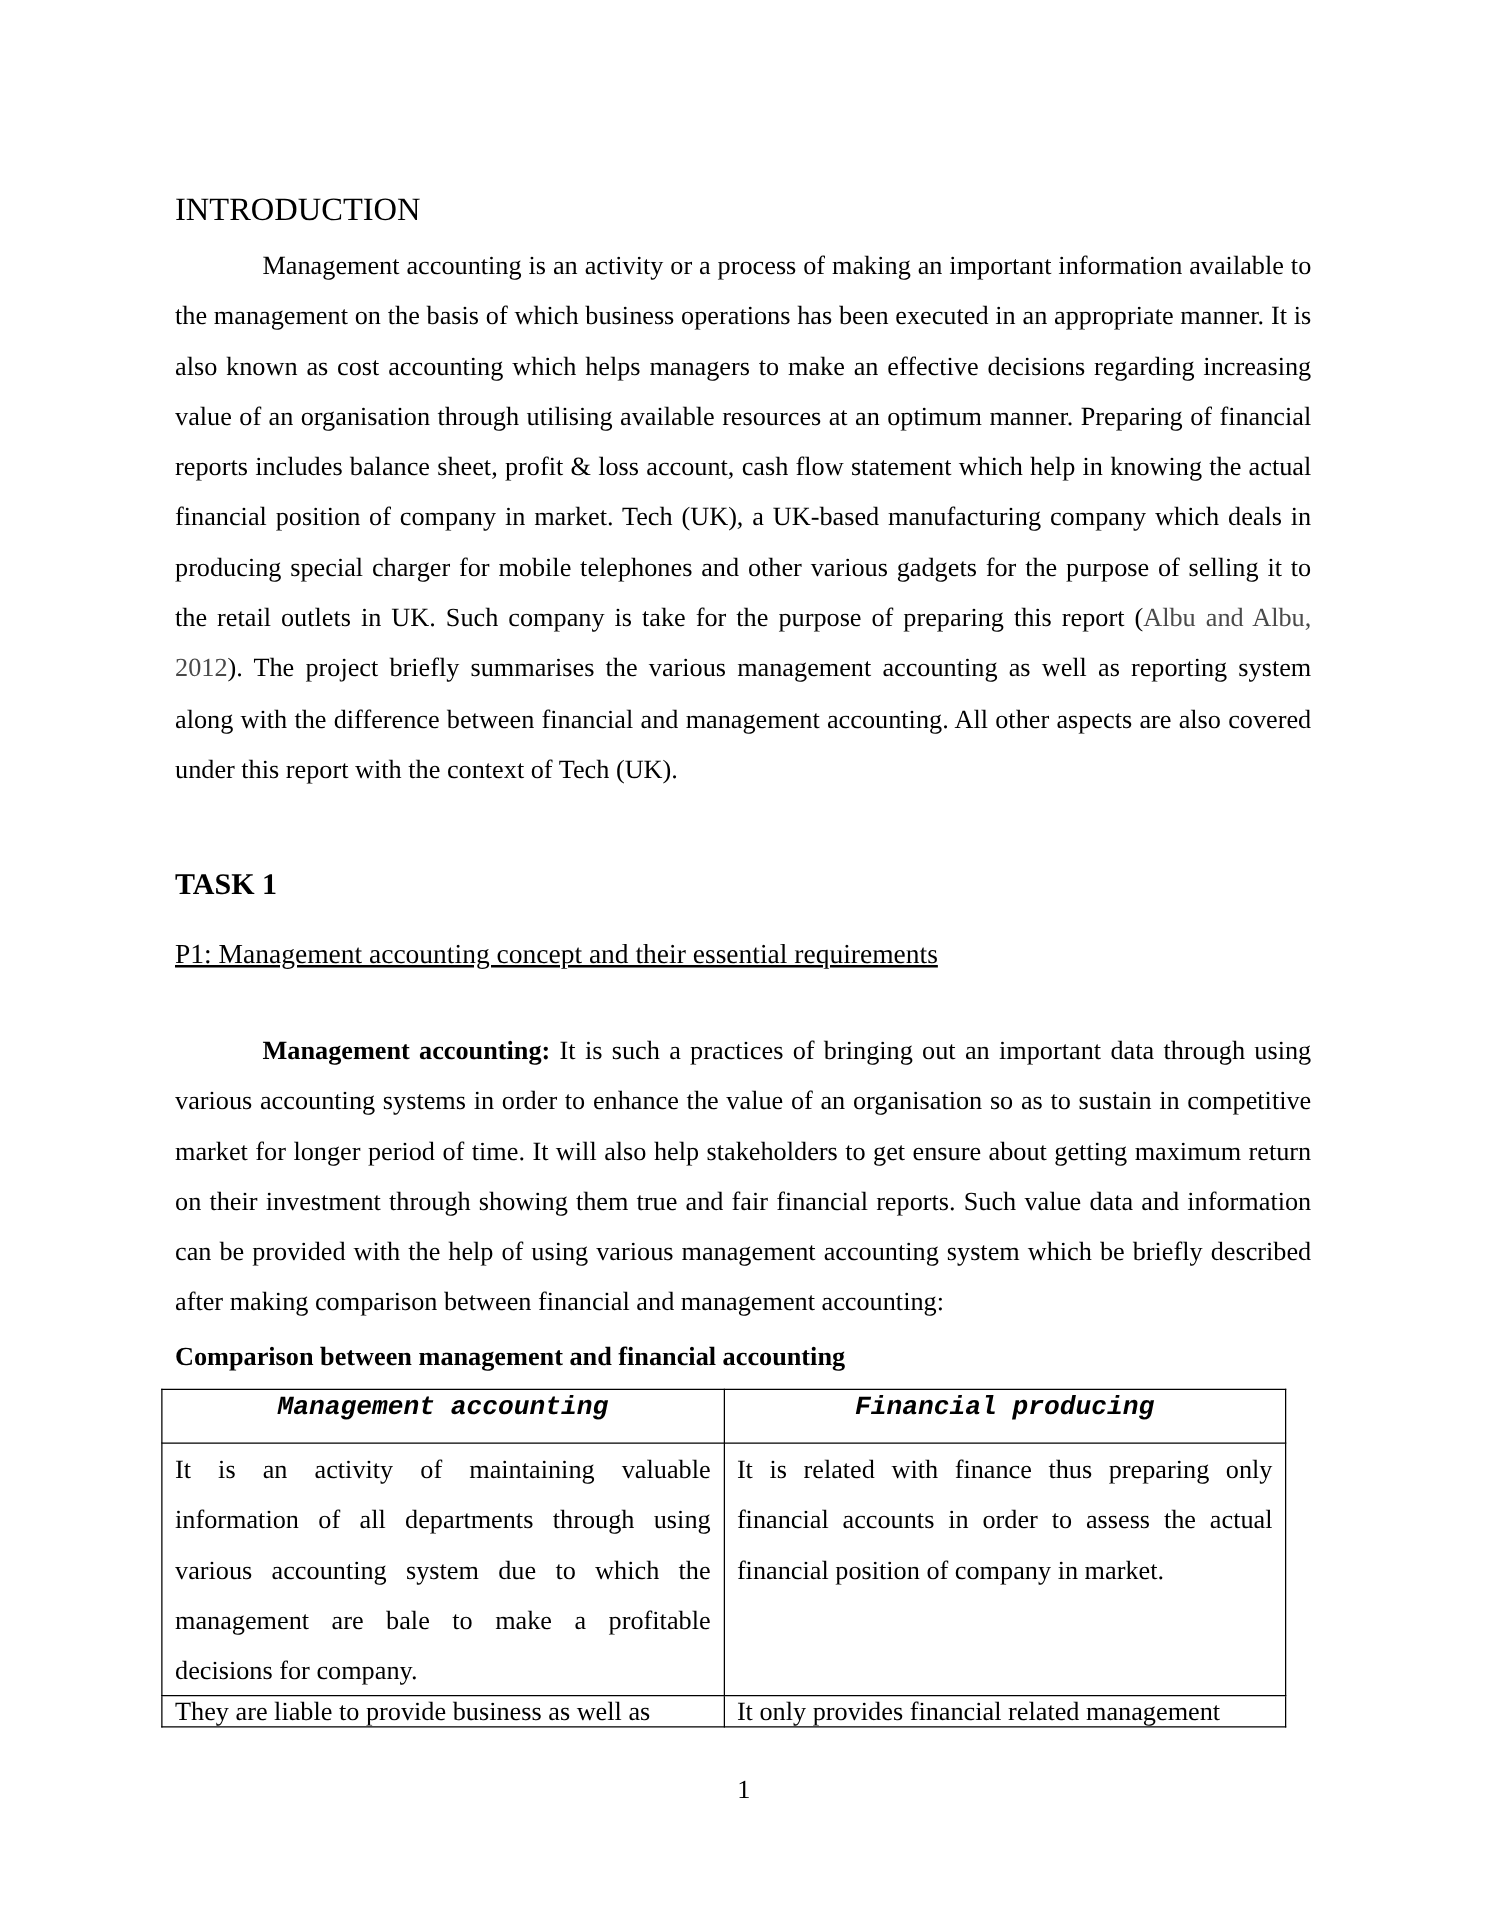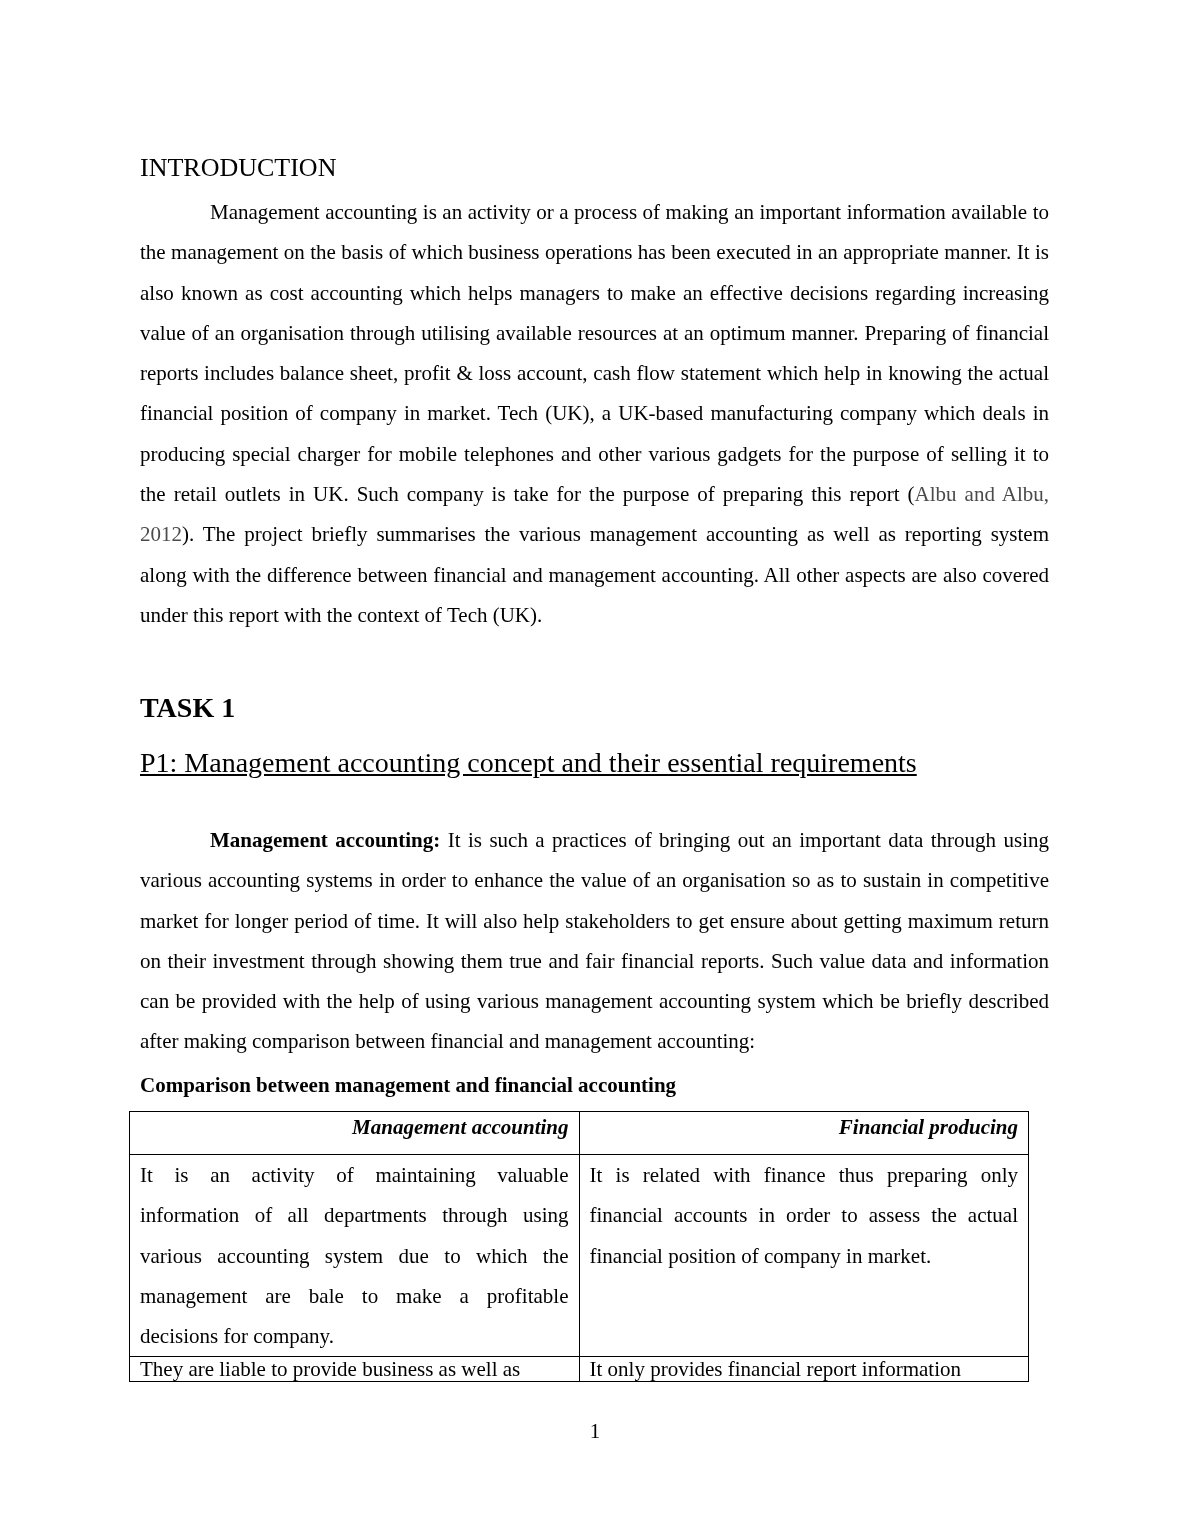--- a/index.html
+++ b/index.html
@@ -19,46 +19,46 @@
     .para {
       position: absolute; left: 0; width: 909px;
       font-size: 21px; line-height: 40.3px; text-align: justify;
       margin: 0;
     }
     .para .indent { display: inline-block; width: 70px; }
     .cite { color: #4a4a4a; }
     .intro-para { top: 192px; }
     .h2 {
       position: absolute; left: 0; top: 692px;
-      font-size: 28px; font-weight: bold; margin: 0; line-height: 32px;
+      font-size: 24px; font-weight: bold; margin: 0; line-height: 32px;
     }
     .subhead {
       position: absolute; left: 0; top: 748px;
-      font-size: 28px; line-height: 30px; text-decoration: underline; margin: 0;
+      font-size: 22px; line-height: 30px; text-decoration: underline; margin: 0;
     }
     .task-para { top: 820px; }
     .table-title {
       position: absolute; left: 0; top: 1070px;
       font-size: 21px; font-weight: bold; line-height: 30px; margin: 0; text-align: right;
     }
     table.cmp {
       position: absolute; left: -11px; top: 1111px;
       width: 900px; border-collapse: collapse;
       font-size: 21px; line-height: 40.3px;
     }
     table.cmp td, table.cmp th {
       border: 1.5px solid #000;
       vertical-align: top;
       padding: 0 10px;
       text-align: justify;
       width: 50%;
     }
     table.cmp th {
-      font-weight: bold; font-style: italic; text-align: right;
-      height: 42px; line-height: 30px; padding-top: 0;
+      font-weight: bold; font-style: italic; text-align: center;
+      height: 42px; line-height: 30px; padding-top: 0; font-family: Liberation Mono, monospace;
     }
     table.cmp tr.last td { line-height: 24px; height: 24px; overflow: hidden; white-space: nowrap; }
     .page-num {
       position: absolute; left: 0; width: 1190px; top: 1418px;
       text-align: center; font-size: 21px; line-height: 26px;
     }
   </style>
 </head>
 <body>
 
@@ -80,19 +80,19 @@
         <tr>
       <th>Management accounting</th>
       <th>Financial producing</th>
     </tr>
     <tr>
       <td>It is an activity of maintaining valuable information of all departments through using various accounting system due to which the management are bale to make a profitable decisions for company.</td>
       <td>It is related with finance thus preparing only financial accounts in order to assess the actual financial position of company in market.</td>
     </tr>
     <tr class="last">
       <td>They are liable to provide business as well as</td>
-      <td>It only provides financial report information</td>
+      <td>It only provides financial related management</td>
     </tr>
   </tbody>
     </table>
 </div>
 
 <div class="page-num">1</div>
 
 </body></html>

